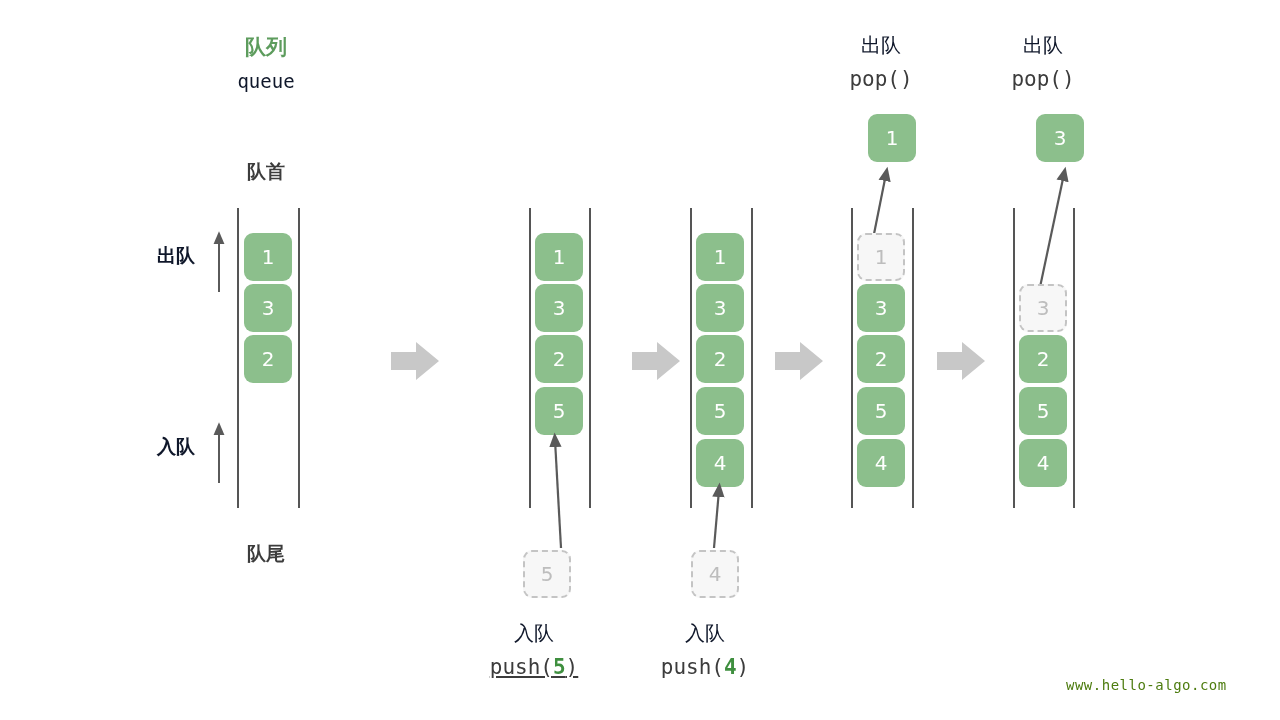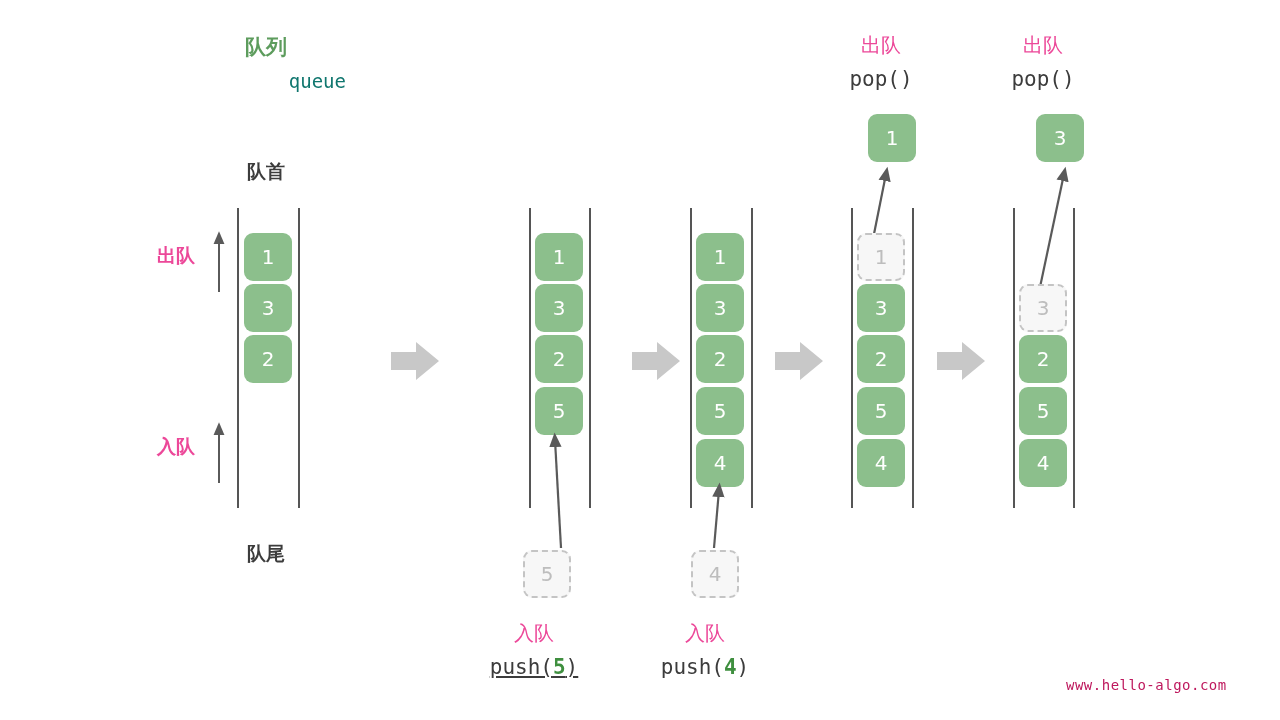--- a/index.html
+++ b/index.html
@@ -28,52 +28,52 @@
     font-family: "DejaVu Sans", "Liberation Sans", sans-serif;
     font-weight: bold;
     font-size: 21px;
     color: #5d9c5d;
     white-space: nowrap;
     text-align: center;
   }
   .title-mono {
     font-family: "DejaVu Sans Mono", "Liberation Mono", monospace;
     font-size: 19px;
-    color: #0f766e;
-    white-space: nowrap;
-    text-align: right;
+    color: #0f172a;
+    white-space: nowrap;
+    text-align: center;
   }
   .label-cn-bold {
     font-family: "DejaVu Sans", "Liberation Sans", sans-serif;
     font-weight: bold;
     font-size: 19px;
     color: #3c3c3c;
     white-space: nowrap;
     text-align: center;
   }
   .op-cn {
     font-family: "DejaVu Sans", "Liberation Sans", sans-serif;
     font-weight: normal;
     font-size: 20px;
-    color: #ec4899;
+    color: #0f172a;
     white-space: nowrap;
     text-align: center;
   }
   .op-mono {
     font-family: "DejaVu Sans Mono", "Liberation Mono", monospace;
     font-size: 21px;
     color: #3c3c3c;
     white-space: nowrap;
     text-align: center;
   }
   .op-mono .arg { color: #3f8f3f; font-weight: bold; }
   .watermark {
     font-family: "DejaVu Sans Mono", "Liberation Mono", monospace;
     font-size: 14px;
-    color: #be185d;
+    color: #4d7c0f;
     letter-spacing: 0.5px;
     white-space: nowrap;
   }
 
   
   .rail {
     position: absolute;
     width: 1.6px;
     background: #555555;
   }

